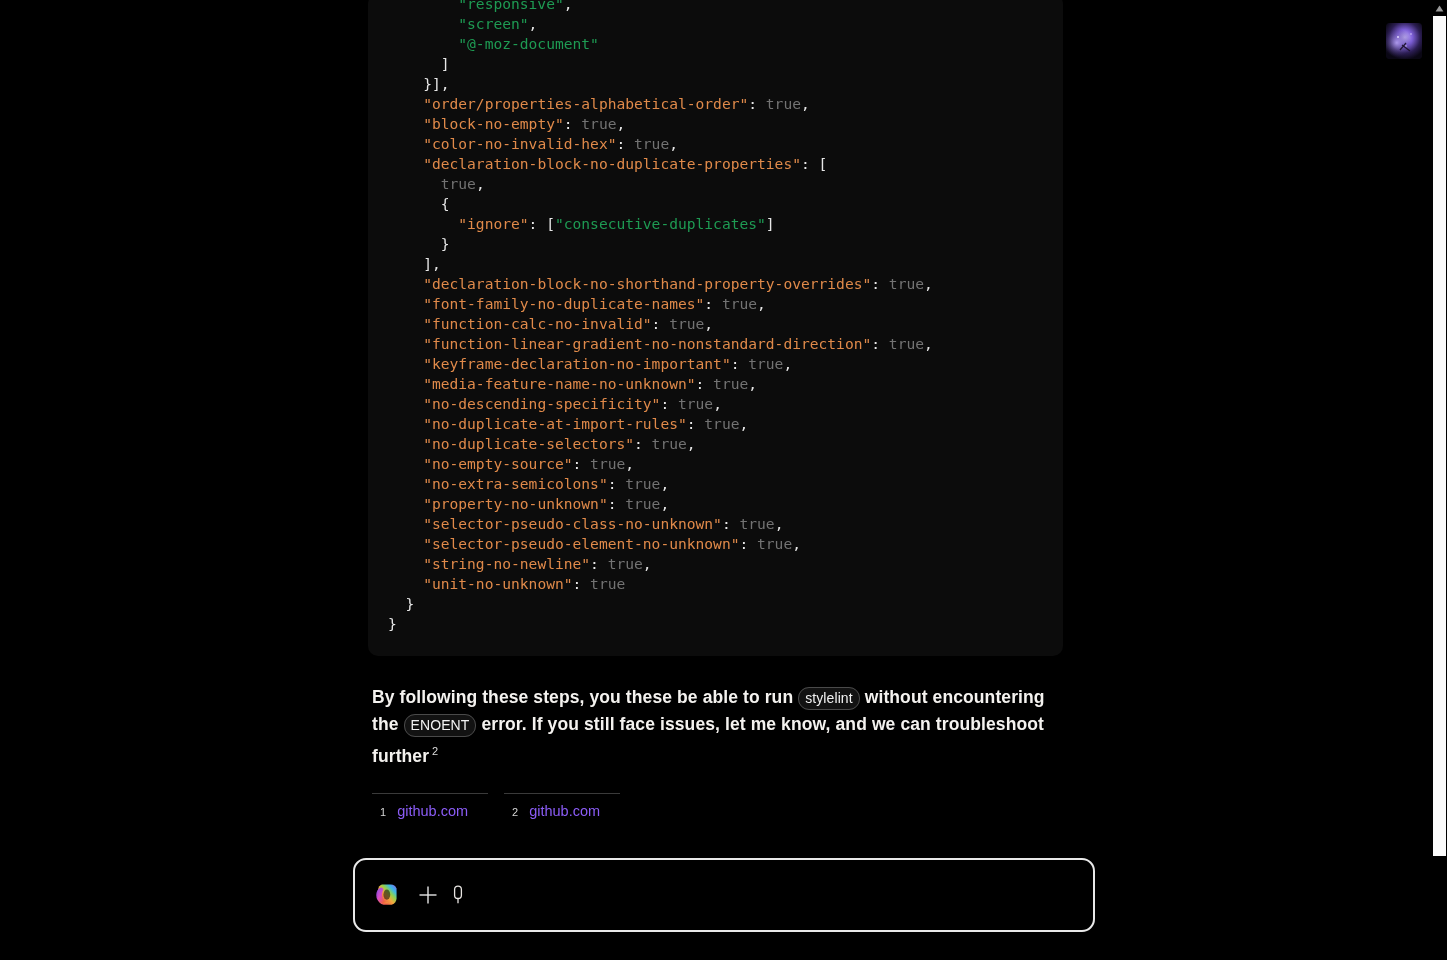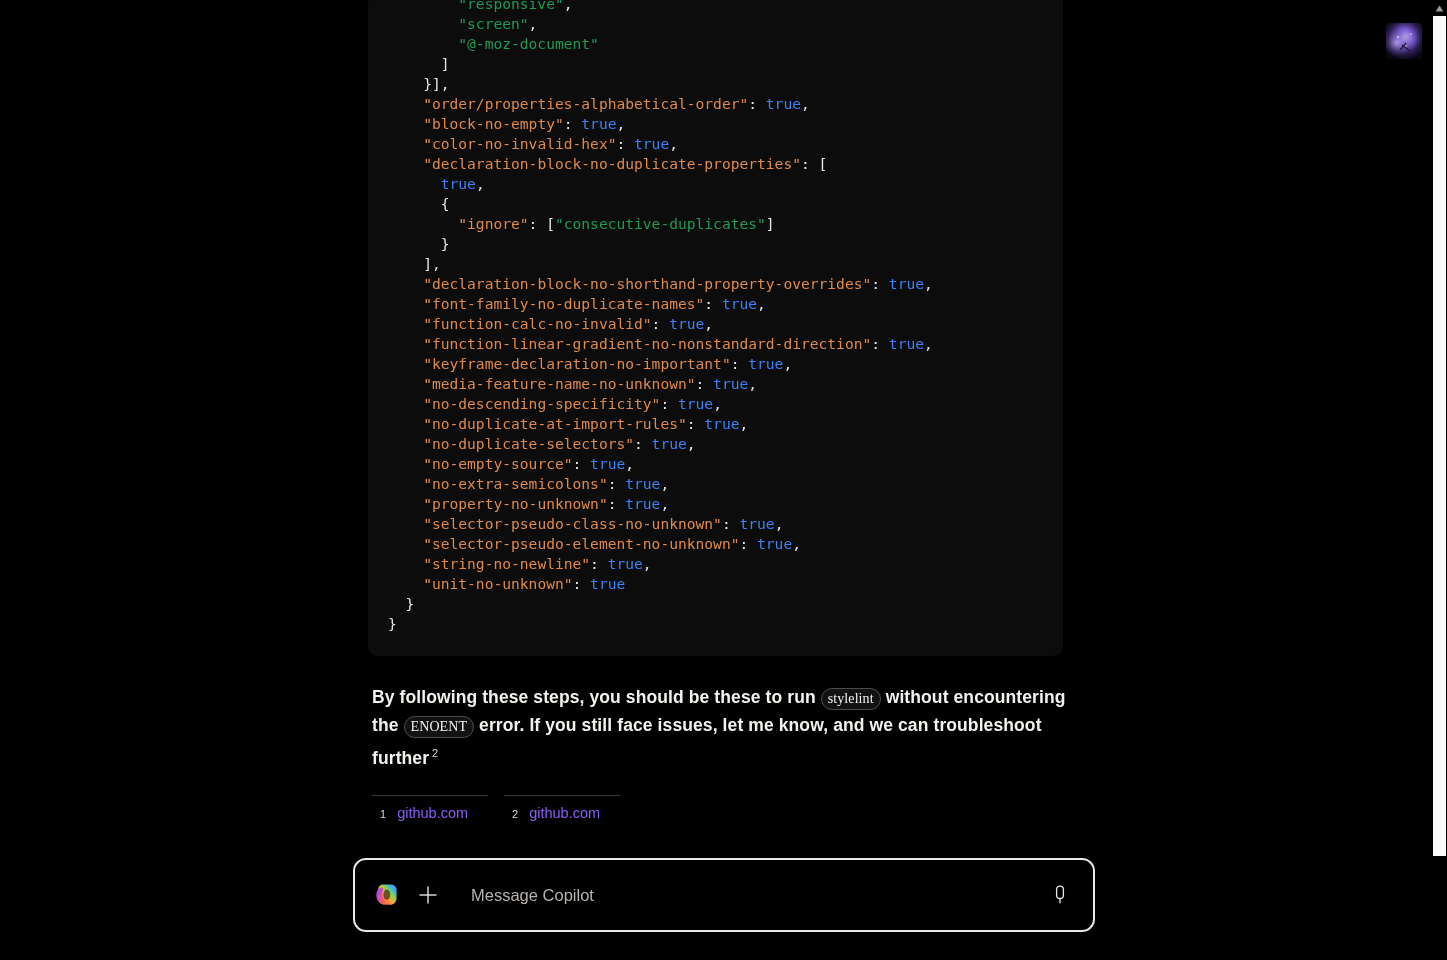--- a/index.html
+++ b/index.html
@@ -57,37 +57,37 @@
     line-height: 20px;
     white-space: pre;
     padding: 0px 18px 0 20px;
     letter-spacing: 0px;
   }
 
   .code-line { height: 20px; }
 
   .tok-key   { color: #e08a4a; }
   .tok-str   { color: #1e9b53; }
-  .tok-bool  { color: #3b82f6; }
+  .tok-bool  { color: #737373; }
   .tok-punct { color: #e8e8e8; }
   .tok-plain { color: #e8e8e8; }
 
   
   .prose {
     font-size: 17.5px;
     line-height: 26px;
     color: #f4f2ef;
     width: 700px;
     margin: 22px 0 0 12px;
     font-weight: 600;
     letter-spacing: .1px;
   }
 
   code.inline {
-    font-family: Liberation Serif, serif;
+    font-family: Liberation Sans, sans-serif;
     font-size: 14px;
     font-weight: 400;
     border: 1px solid #4a4a4a;
     border-radius: 11px;
     padding: 2px 6px 3px 6px;
     background: #121212;
     color: #f2f2f2;
     white-space: nowrap;
   }
 
@@ -239,21 +239,21 @@
 <div id="app">
 
   <div id="conversation">
     <div class="msg-column">
 
       <div class="code-block">
         <div class="code-inner" id="code-inner"><div class="code-line"><span class="tok-plain">        </span><span class="tok-str">"responsive"</span><span class="tok-punct">,</span></div><div class="code-line"><span class="tok-plain">        </span><span class="tok-str">"screen"</span><span class="tok-punct">,</span></div><div class="code-line"><span class="tok-plain">        </span><span class="tok-str">"@-moz-document"</span></div><div class="code-line"><span class="tok-plain">      ]</span></div><div class="code-line"><span class="tok-plain">    }],</span></div><div class="code-line"><span class="tok-plain">    </span><span class="tok-key">"order/properties-alphabetical-order"</span><span class="tok-punct">: </span><span class="tok-bool">true</span><span class="tok-punct">,</span></div><div class="code-line"><span class="tok-plain">    </span><span class="tok-key">"block-no-empty"</span><span class="tok-punct">: </span><span class="tok-bool">true</span><span class="tok-punct">,</span></div><div class="code-line"><span class="tok-plain">    </span><span class="tok-key">"color-no-invalid-hex"</span><span class="tok-punct">: </span><span class="tok-bool">true</span><span class="tok-punct">,</span></div><div class="code-line"><span class="tok-plain">    </span><span class="tok-key">"declaration-block-no-duplicate-properties"</span><span class="tok-punct">: [</span></div><div class="code-line"><span class="tok-plain">      </span><span class="tok-bool">true</span><span class="tok-punct">,</span></div><div class="code-line"><span class="tok-plain">      {</span></div><div class="code-line"><span class="tok-plain">        </span><span class="tok-key">"ignore"</span><span class="tok-punct">: [</span><span class="tok-str">"consecutive-duplicates"</span><span class="tok-punct">]</span></div><div class="code-line"><span class="tok-plain">      }</span></div><div class="code-line"><span class="tok-plain">    ],</span></div><div class="code-line"><span class="tok-plain">    </span><span class="tok-key">"declaration-block-no-shorthand-property-overrides"</span><span class="tok-punct">: </span><span class="tok-bool">true</span><span class="tok-punct">,</span></div><div class="code-line"><span class="tok-plain">    </span><span class="tok-key">"font-family-no-duplicate-names"</span><span class="tok-punct">: </span><span class="tok-bool">true</span><span class="tok-punct">,</span></div><div class="code-line"><span class="tok-plain">    </span><span class="tok-key">"function-calc-no-invalid"</span><span class="tok-punct">: </span><span class="tok-bool">true</span><span class="tok-punct">,</span></div><div class="code-line"><span class="tok-plain">    </span><span class="tok-key">"function-linear-gradient-no-nonstandard-direction"</span><span class="tok-punct">: </span><span class="tok-bool">true</span><span class="tok-punct">,</span></div><div class="code-line"><span class="tok-plain">    </span><span class="tok-key">"keyframe-declaration-no-important"</span><span class="tok-punct">: </span><span class="tok-bool">true</span><span class="tok-punct">,</span></div><div class="code-line"><span class="tok-plain">    </span><span class="tok-key">"media-feature-name-no-unknown"</span><span class="tok-punct">: </span><span class="tok-bool">true</span><span class="tok-punct">,</span></div><div class="code-line"><span class="tok-plain">    </span><span class="tok-key">"no-descending-specificity"</span><span class="tok-punct">: </span><span class="tok-bool">true</span><span class="tok-punct">,</span></div><div class="code-line"><span class="tok-plain">    </span><span class="tok-key">"no-duplicate-at-import-rules"</span><span class="tok-punct">: </span><span class="tok-bool">true</span><span class="tok-punct">,</span></div><div class="code-line"><span class="tok-plain">    </span><span class="tok-key">"no-duplicate-selectors"</span><span class="tok-punct">: </span><span class="tok-bool">true</span><span class="tok-punct">,</span></div><div class="code-line"><span class="tok-plain">    </span><span class="tok-key">"no-empty-source"</span><span class="tok-punct">: </span><span class="tok-bool">true</span><span class="tok-punct">,</span></div><div class="code-line"><span class="tok-plain">    </span><span class="tok-key">"no-extra-semicolons"</span><span class="tok-punct">: </span><span class="tok-bool">true</span><span class="tok-punct">,</span></div><div class="code-line"><span class="tok-plain">    </span><span class="tok-key">"property-no-unknown"</span><span class="tok-punct">: </span><span class="tok-bool">true</span><span class="tok-punct">,</span></div><div class="code-line"><span class="tok-plain">    </span><span class="tok-key">"selector-pseudo-class-no-unknown"</span><span class="tok-punct">: </span><span class="tok-bool">true</span><span class="tok-punct">,</span></div><div class="code-line"><span class="tok-plain">    </span><span class="tok-key">"selector-pseudo-element-no-unknown"</span><span class="tok-punct">: </span><span class="tok-bool">true</span><span class="tok-punct">,</span></div><div class="code-line"><span class="tok-plain">    </span><span class="tok-key">"string-no-newline"</span><span class="tok-punct">: </span><span class="tok-bool">true</span><span class="tok-punct">,</span></div><div class="code-line"><span class="tok-plain">    </span><span class="tok-key">"unit-no-unknown"</span><span class="tok-punct">: </span><span class="tok-bool">true</span></div><div class="code-line"><span class="tok-plain">  }</span></div><div class="code-line"><span class="tok-plain">}</span></div></div>
       </div>
 
       <div class="prose">
-        <span>By following these steps, you should be these to run </span><code class="inline">stylelint</code><span> without encountering the </span><code class="inline">ENOENT</code><span> error. If you still face issues, let me know, and we can troubleshoot further</span><sup class="cite">2</sup>
+        <span>By following these steps, you these be able to run </span><code class="inline">stylelint</code><span> without encountering the </span><code class="inline">ENOENT</code><span> error. If you still face issues, let me know, and we can troubleshoot further</span><sup class="cite">2</sup>
       </div>
 
       <div class="citations" id="citations">
           <div class="citation">
             <span class="cnum">1</span>
             <span class="cdomain">github.com</span>
           </div>
           <div class="citation">
             <span class="cnum">2</span>
             <span class="cdomain">github.com</span>
@@ -288,21 +288,20 @@
         <ellipse cx="17" cy="15.5" rx="4.2" ry="6.2" fill="#0a0a0a" opacity="0.55"></ellipse>
       </svg>
 
       <div class="plus-btn">
         <svg width="22" height="22" viewBox="0 0 22 22">
           <line x1="11" y1="2.5" x2="11" y2="19.5" stroke="currentColor" stroke-width="1.4"></line>
           <line x1="2.5" y1="11" x2="19.5" y2="11" stroke="currentColor" stroke-width="1.4"></line>
         </svg>
       </div>
 
-      <input class="composer-input" type="text" placeholder="Message Copilot" style="">
 
       <div class="mic-btn">
         <svg width="22" height="24" viewBox="0 0 22 24">
           <path d="M11 3.2 C8.9 3.2 7.6 4.5 7.6 6.4 L7.6 12.2 C7.6 14.1 8.9 15.5 11 15.5 C13.1 15.5 14.4 14.1 14.4 12.2 L14.4 6.4 C14.4 4.5 13.1 3.2 11 3.2 Z" fill="none" stroke="currentColor" stroke-width="1.3"></path>
           <line x1="11" y1="15.6" x2="11" y2="20.2" stroke="currentColor" stroke-width="1.3"></line>
         </svg>
       </div>
 
     </div>
   </div>

